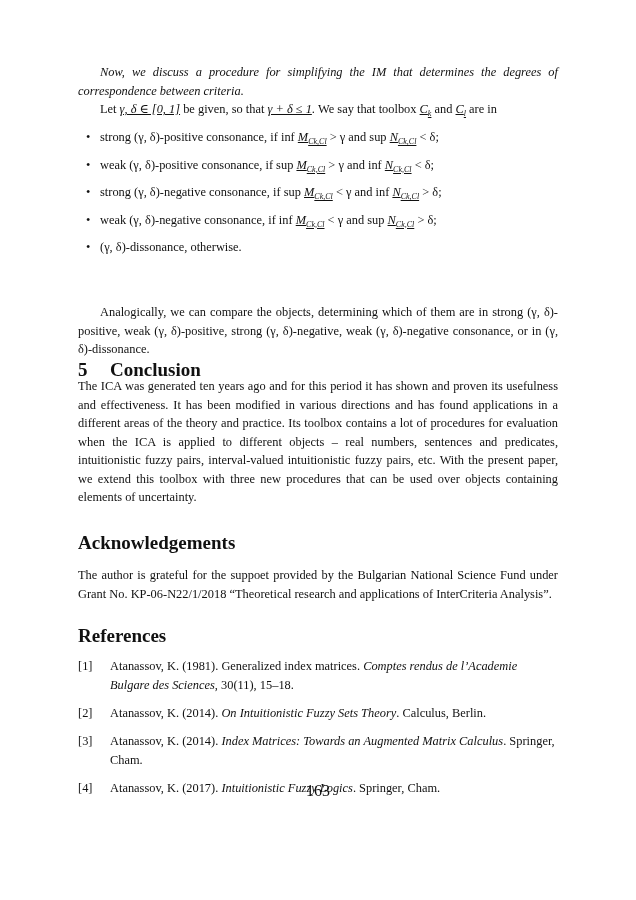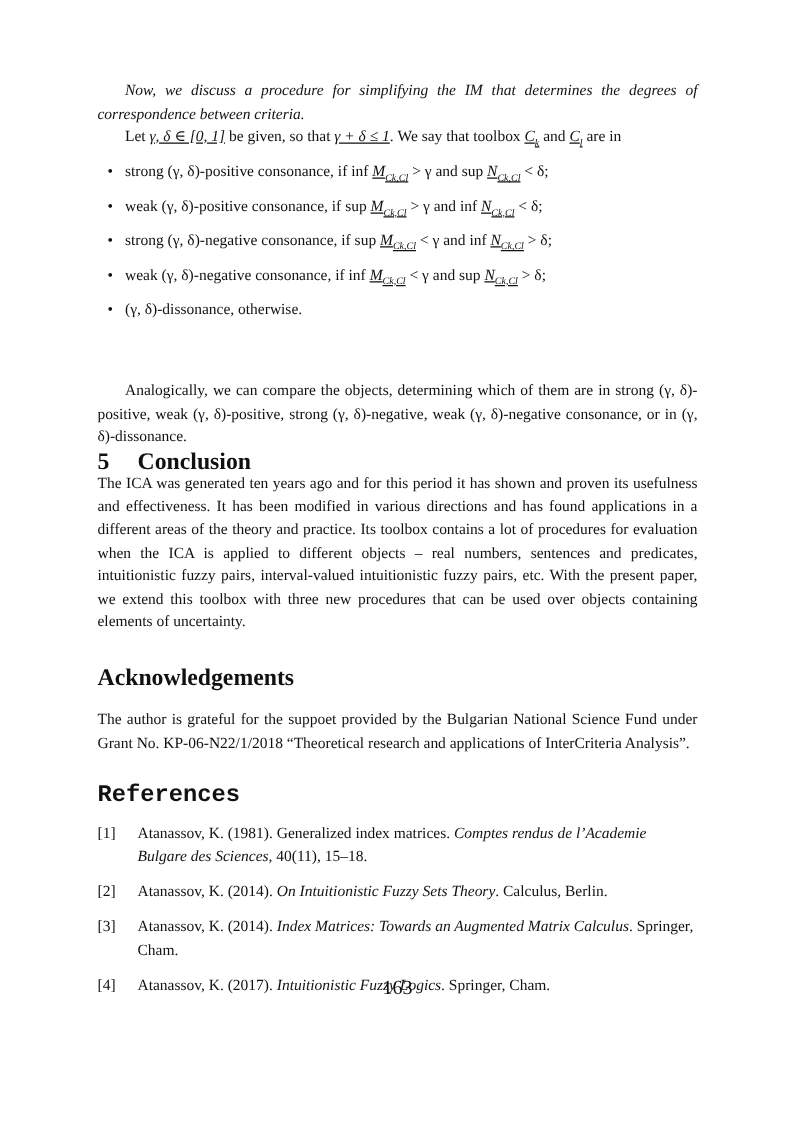--- a/index.html
+++ b/index.html
@@ -41,23 +41,23 @@
   <p class="p indent abs" style="top:262px;margin-top:41px;">Analogically, we can compare the objects, determining which of them are in strong (γ, δ)-positive, weak (γ, δ)-positive, strong (γ, δ)-negative, weak (γ, δ)-negative consonance, or in (γ, δ)-dissonance.</p>
 
   <h2 style="top:359px;"><span class="num">5</span><span style="margin-left:6px">Conclusion</span></h2>
 
   <p class="p abs" style="top:377px;">The ICA was generated ten years ago and for this period it has shown and proven its usefulness and effectiveness.  It has been modified in various directions and has found applications in a different areas of the theory and practice. Its toolbox contains a lot of procedures for evaluation when the ICA is applied to different objects – real numbers, sentences and predicates, intuitionistic fuzzy pairs, interval-valued intuitionistic fuzzy pairs, etc.  With the present paper, we extend this toolbox with three new procedures that can be used over objects containing elements of uncertainty.</p>
 
   <h2 style="top:532px;">Acknowledgements</h2>
 
   <p class="p abs" style="top:566px;">The author is grateful for the suppoet provided by the Bulgarian National Science Fund under Grant No. KP-06-N22/1/2018 “Theoretical research and applications of InterCriteria Analysis”.</p>
 
-  <h2 style="top:625px;font-family:Liberation Mono, monospace;">References</h2>
+  <h2 style="top:625px;">References</h2>
 
   <div class="refs" style="top:657px;">
-    <div class="ref" style="height:47px;"><span class="rn">[1]</span><span>Atanassov, K. (1981). Generalized index matrices. </span><i>Comptes rendus de l’Academie Bulgare des Sciences</i><span>, 40(11), 15–18.</span></div>
+    <div class="ref" style="height:47px;"><span class="rn">[1]</span><span>Atanassov, K. (1981). Generalized index matrices. </span><i>Comptes rendus de l’Academie Bulgare des Sciences</i><span>, 30(11), 15–18.</span></div>
     <div class="ref" style="height:28px;"><span class="rn">[2]</span><span>Atanassov, K. (2014). </span><i>On Intuitionistic Fuzzy Sets Theory</i><span>. Calculus, Berlin.</span></div>
     <div class="ref" style="height:47px;"><span class="rn">[3]</span><span>Atanassov, K. (2014). </span><i>Index Matrices: Towards an Augmented Matrix Calculus</i><span>. Springer, Cham.</span></div>
     <div class="ref" style="height:28px;"><span class="rn">[4]</span><span>Atanassov, K. (2017). </span><i>Intuitionistic Fuzzy Logics</i><span>. Springer, Cham.</span></div>
   </div>
 
   <div class="pagenum">163</div>
 </div>
 
 </body></html>

